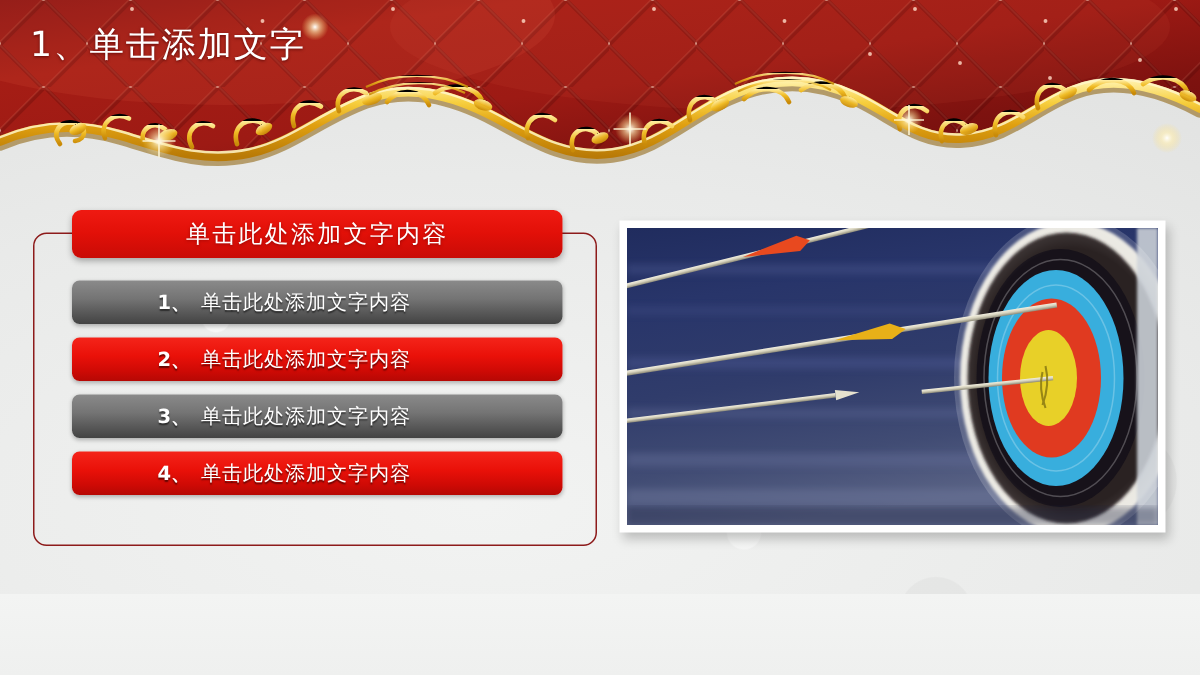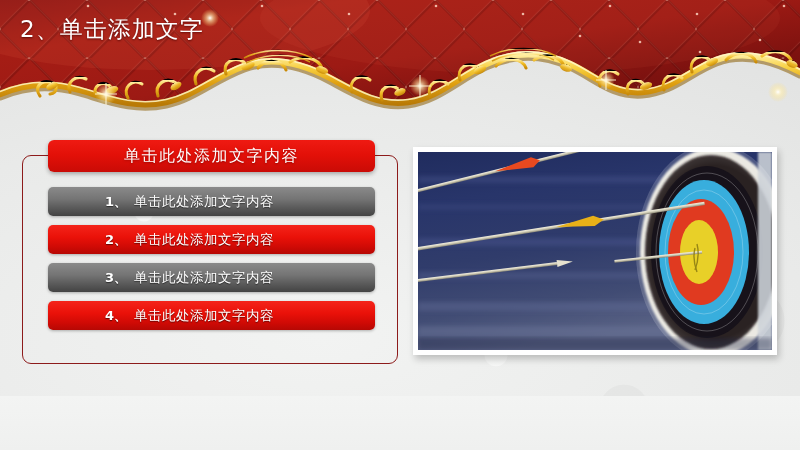--- a/index.html
+++ b/index.html
@@ -272,21 +272,21 @@
         <circle cx="610" cy="6" r="1.3"></circle>
           <circle cx="697" cy="14" r="1.3"></circle>
         <circle cx="784" cy="6" r="1.3"></circle>
         <circle cx="640" cy="42" r="1.3"></circle>
           <circle cx="700" cy="52" r="1.3"></circle>
         <circle cx="760" cy="40" r="1.3"></circle>
           <circle cx="580" cy="36" r="1.3"></circle>
       </g>
     </svg>
 
-    <div id="header-title">2、单击添加文字</div>
+    <div id="header-title">1、单击添加文字</div>
   </div>
 
   <div id="left-panel"></div>
 
   <div id="panel-banner">
     <span id="panel-banner-text">单击此处添加文字内容</span>
   </div>
 
   <div id="list">
 

